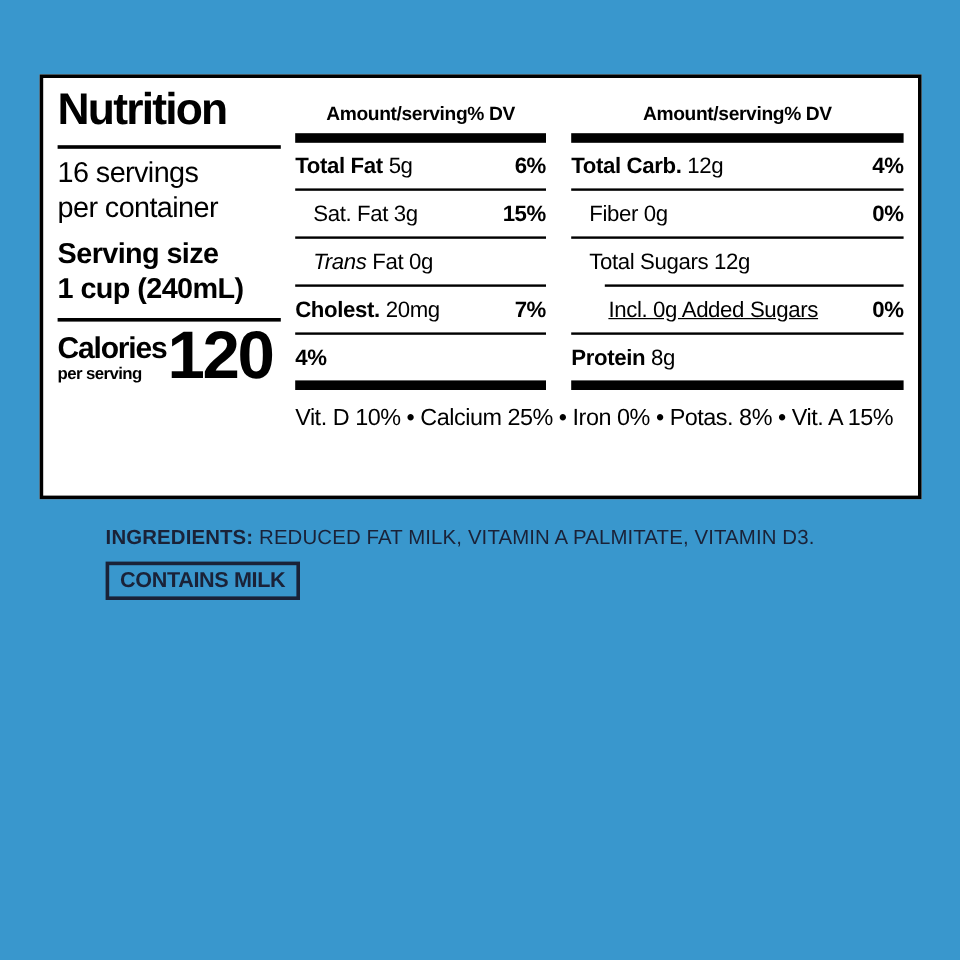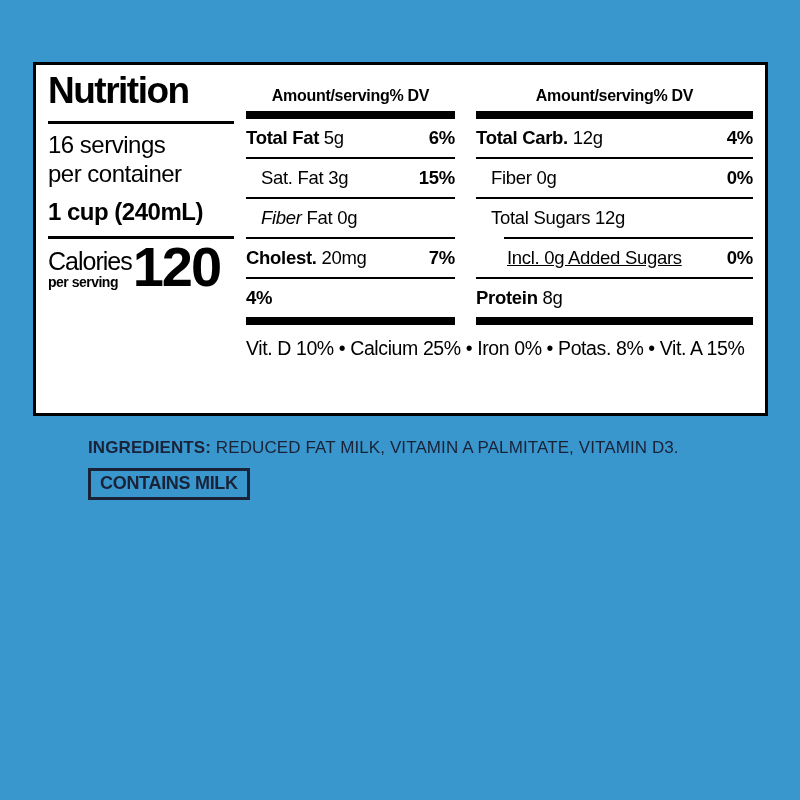--- a/index.html
+++ b/index.html
@@ -26,21 +26,21 @@
 
   
   .col-left{width:198px;flex:0 0 198px;padding-top:2px;}
   .nf-title{font-size:37px;font-weight:bold;line-height:35px;letter-spacing:-1.5px;}
   .lrule{height:3px;background:var(--ink);margin:13px 0 6px 0;width:186px;}
   .servings{font-size:24px;line-height:29px;letter-spacing:-0.5px;}
   .serving-size{font-size:24px;font-weight:bold;line-height:29px;letter-spacing:-0.5px;margin-top:9px;}
   .lrule2{height:3px;background:var(--ink);margin:10px 0 4px 0;width:186px;}
   .cal-wrap{display:flex;align-items:flex-start;}
   .cal-left{padding-top:6px;}
-  .cal-label{font-size:25px;font-weight:normal;line-height:25px;letter-spacing:-1px;text-align:center;}
+  .cal-label{font-size:25px;font-weight:bold;line-height:25px;letter-spacing:-1px;text-align:center;}
   .cal-sub{font-size:14px;font-weight:bold;line-height:16px;letter-spacing:-0.5px;}
   .cal-value{font-size:56px;font-weight:bold;line-height:48px;letter-spacing:-2px;margin-left:1px;}
 
   
   .panel-wrap{flex:1;display:flex;flex-direction:column;padding-top:8px;}
   .panels{display:flex;gap:21px;}
   .panel{display:flex;flex-direction:column;}
   .panel.mid{width:209px;flex:0 0 209px;}
   .panel.right{flex:1;}
   .hdr{display:flex;justify-content:center;align-items:flex-end;height:32px;padding-bottom:6px;font-weight:bold;font-size:16px;letter-spacing:-0.3px;}
@@ -75,20 +75,21 @@
   <div class="col-left">
     <div class="nf-title">
       <div>Nutrition</div>
     </div>
     <div class="lrule"></div>
     <div class="servings">
       <div>16 servings</div>
       <div>per container</div>
     </div>
     <div class="serving-size">
+      <div>Serving size</div>
       <div>1 cup (240mL)</div>
     </div>
     <div class="lrule2"></div>
     <div class="cal-wrap">
       <div class="cal-left">
         <div class="cal-label">Calories</div>
         <div class="cal-sub">per serving</div>
       </div>
       <div class="cal-value">120</div>
     </div>
@@ -107,21 +108,21 @@
           <span class="nm"><b>Total Fat</b><span> 5g</span></span>
           <span class="dv">6%</span>
         </div>
         <div class="rule"></div>
         <div class="nrow">
           <span class="nm ind1"><span>Sat. Fat 3g</span></span>
           <span class="dv">15%</span>
         </div>
         <div class="rule"></div>
         <div class="nrow">
-          <span class="nm ind1"><span class="it">Fiber</span><span> Fat 0g</span></span>
+          <span class="nm ind1"><span class="it">Trans</span><span> Fat 0g</span></span>
           <span class="dv"></span>
         </div>
         <div class="rule"></div>
         <div class="nrow">
           <span class="nm"><b>Cholest.</b><span> 20mg</span></span>
           <span class="dv">7%</span>
         </div>
         <div class="rule"></div>
         <div class="nrow">
           <span class="dv">4%</span>

